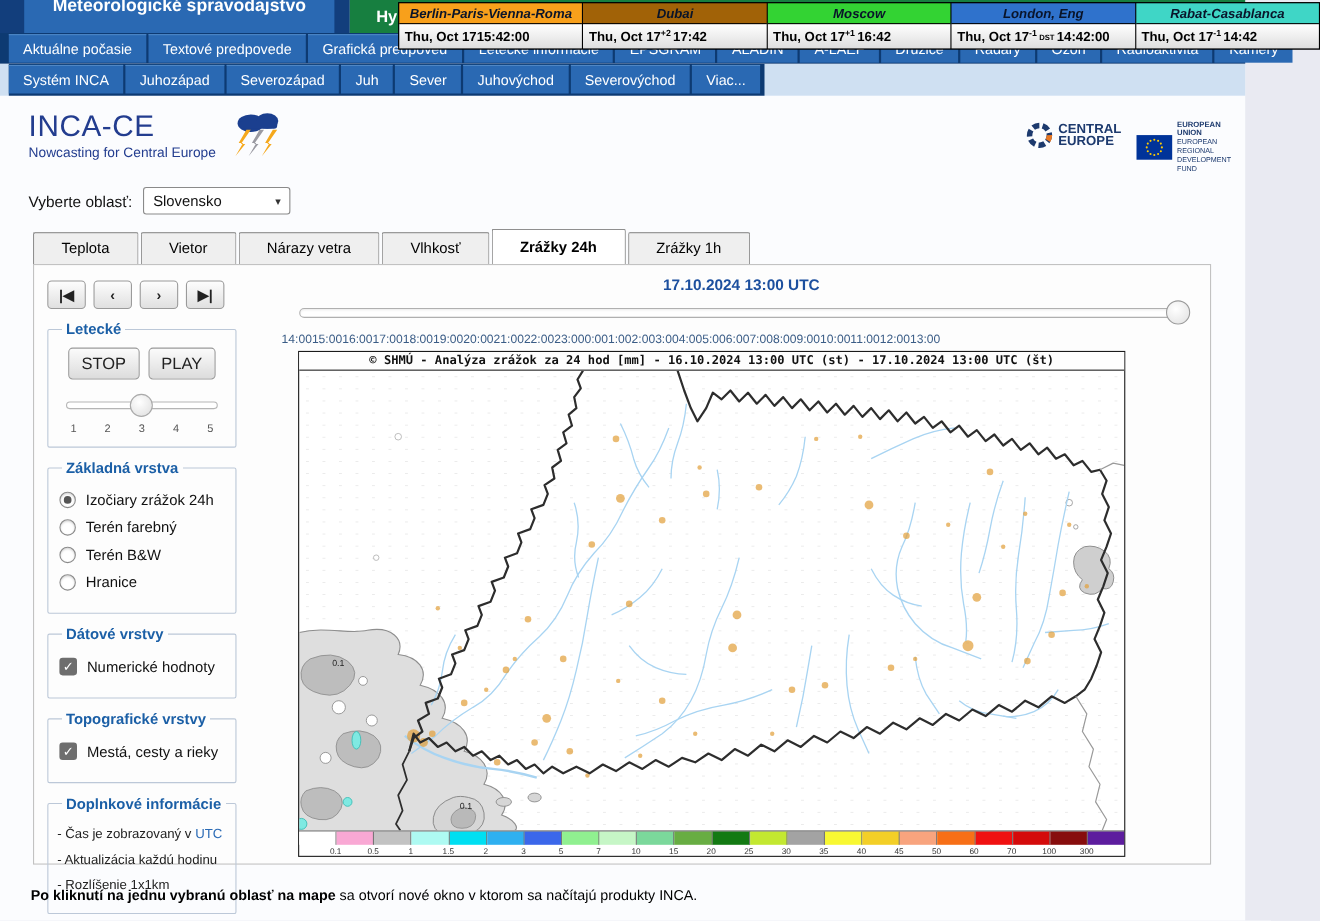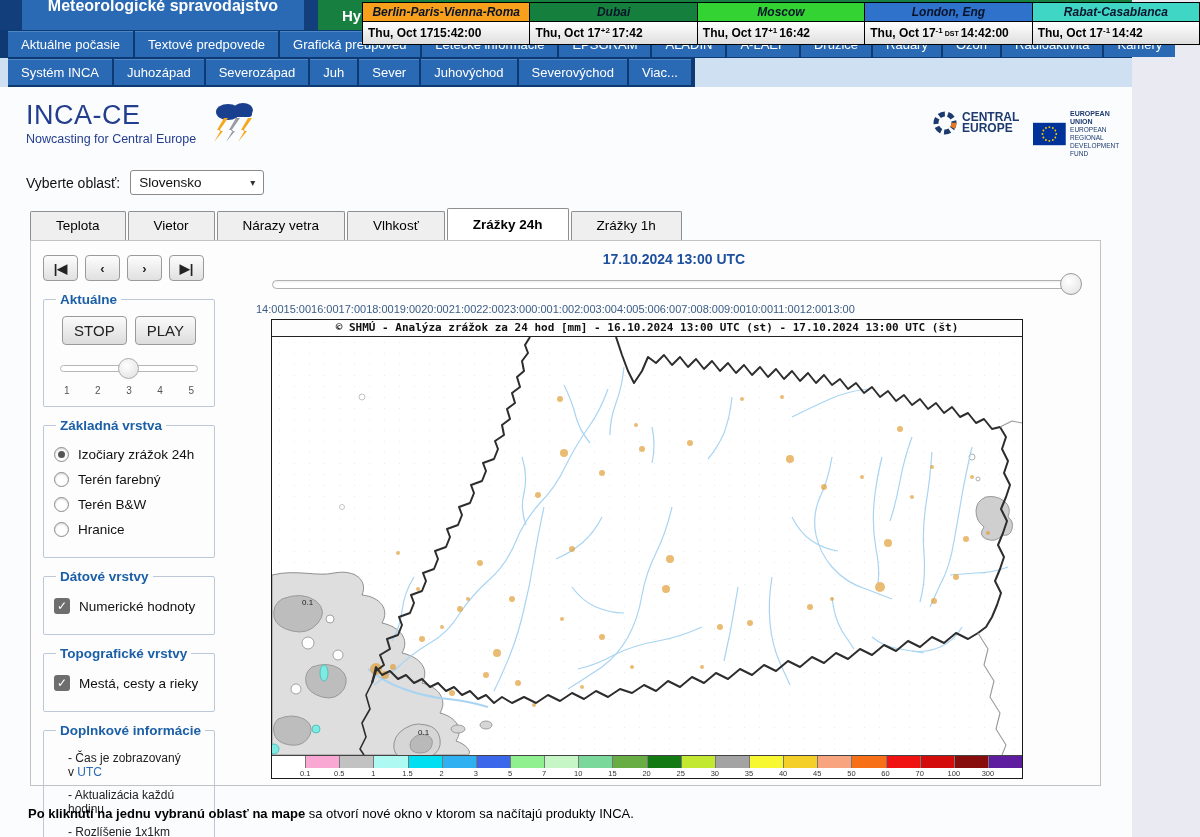--- a/index.html
+++ b/index.html
@@ -59,21 +59,21 @@
   .btnrow{display:flex;gap:8px;justify-content:center;margin-top:5px}
   .abtn{padding:5px 11px;font-size:15px;border:1px solid #9a9a9a;border-radius:4px;background:linear-gradient(#fbfbfb,#dcdcdc);color:#222;cursor:pointer}
   .aslider{position:relative;height:22px;margin:13px 8px 0}
   .atrack{position:absolute;left:0;right:0;top:7px;height:7px;background:#fff;border:1px solid #b5b5b5;border-radius:4px}
   .athumb{position:absolute;left:50%;top:0;width:21px;height:21px;margin-left:-11px;border-radius:50%;background:radial-gradient(circle at 40% 35%,#fff,#ddd);border:1px solid #aaa;cursor:pointer}
   .speed{display:flex;justify-content:space-between;margin:5px 12px 0;font-size:10px;color:#555}
   .opt{display:flex;align-items:center;gap:9px;margin:10px 2px;font-size:13.5px;color:#111;cursor:pointer}
   .radio{width:15px;height:15px;border:1px solid #8a8a8a;border-radius:50%;background:#fff;flex:0 0 auto;box-shadow:inset 0 1px 2px rgba(0,0,0,.18)}
   .radio.sel::after{content:"";display:block;width:7px;height:7px;margin:3px;background:#555;border-radius:50%}
   .check{width:16px;height:16px;border-radius:3px;background:#6e6e6e;color:#fff;font-size:12px;line-height:16px;text-align:center;flex:0 0 auto}
-  .infolines div{font-size:12px;color:#222;margin:9px 16px}
+  .infolines div{font-size:12px;color:#222;margin:9px 0}
   .link{color:#2a6ab5;cursor:pointer}
 
   
   .timeline{position:absolute;left:225px;top:10px;width:836px}
   .ttitle{text-align:center;font-weight:bold;font-size:14px;color:#1c4f9e}
   .tslider{position:relative;height:24px;margin:5px 16px 0}
   .ttrack{position:absolute;left:0;right:0;top:8px;height:9px;border:1px solid #b0b0b0;background:#fff;border-radius:6px;box-shadow:inset 0 1px 2px rgba(0,0,0,.08)}
   .tthumb{position:absolute;right:-6px;top:1px;width:22px;height:22px;border-radius:50%;background:radial-gradient(circle at 40% 35%,#fff,#e0e0e0);border:1px solid #9a9a9a;cursor:pointer}
   .ticks{display:flex;justify-content:flex-start;margin:7px 0 0;font-size:11px;color:#3a5c86}
 
@@ -205,21 +205,21 @@
 
     <div class="controls">
       <div class="navbtns" id="navbtns">
           <button class="nbtn">|◀</button>
           <button class="nbtn">‹</button>
           <button class="nbtn">›</button>
           <button class="nbtn">▶|</button>
         </div>
 
       <fieldset>
-        <legend>Aktuálne</legend>
+        <legend>Letecké</legend>
         <div class="btnrow">
           <button class="abtn">STOP</button>
           <button class="abtn">PLAY</button>
         </div>
         <div class="aslider">
           <div class="atrack"></div>
           <div class="athumb"></div>
         </div>
         <div class="speed" id="speed-labels">
             <span>1</span>
@@ -520,21 +520,21 @@
       <div class="ccell">
         <div class="chead" style="background: rgb(248, 160, 27);">Berlin-Paris-Vienna-Roma</div>
         <div class="cbody">
           <span class="cdate">Thu, Oct 17</span>
           <span class="cright">
             <span class="ctime">15:42:00</span>
           </span>
         </div>
       </div>
       <div class="ccell">
-        <div class="chead" style="background: #15803d;">Dubai</div>
+        <div class="chead" style="background: #a16207;">Dubai</div>
         <div class="cbody">
           <span class="cdate">Thu, Oct 17</span>
           <span class="cright">
             <span class="coffset">+2</span>
             <span class="ctime">17:42</span>
           </span>
         </div>
       </div>
       <div class="ccell">
         <div class="chead" style="background: rgb(51, 211, 51);">Moscow</div>

